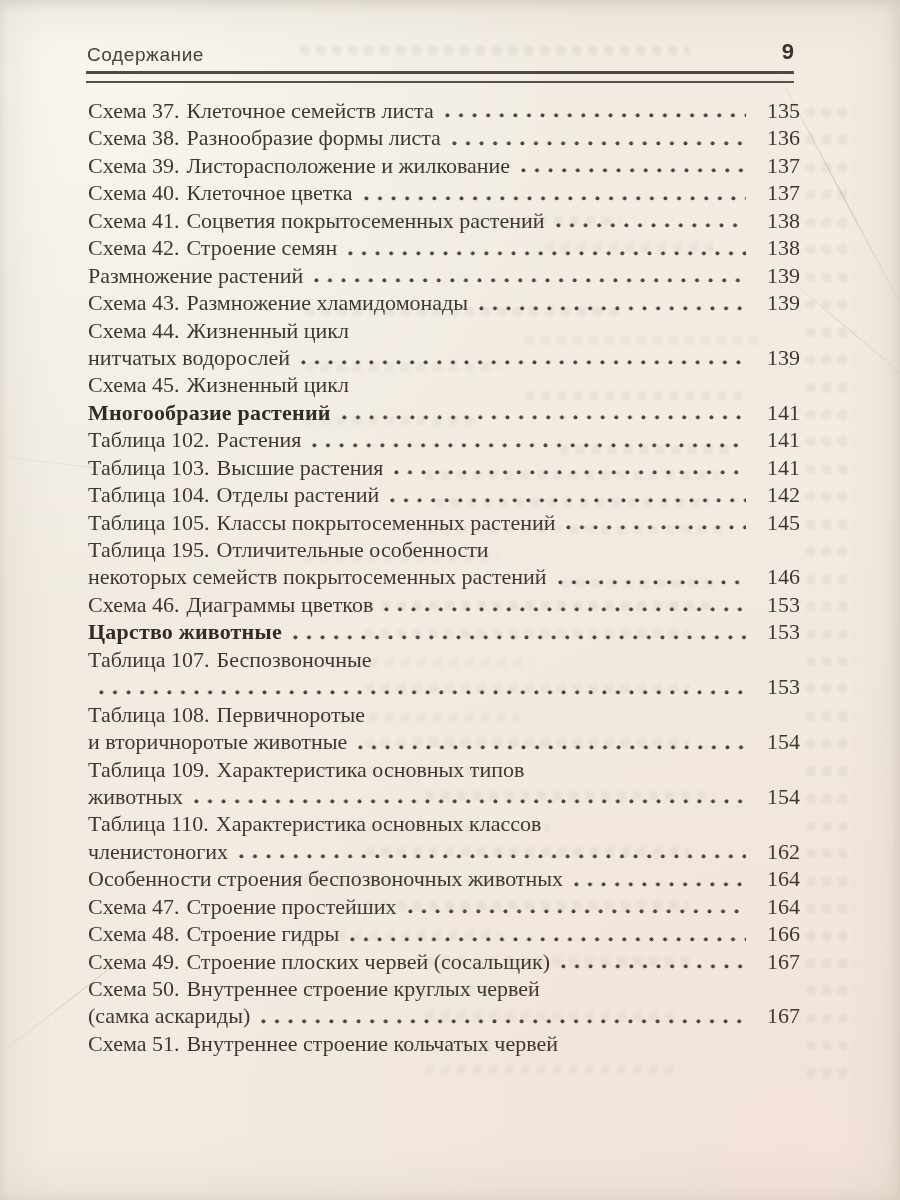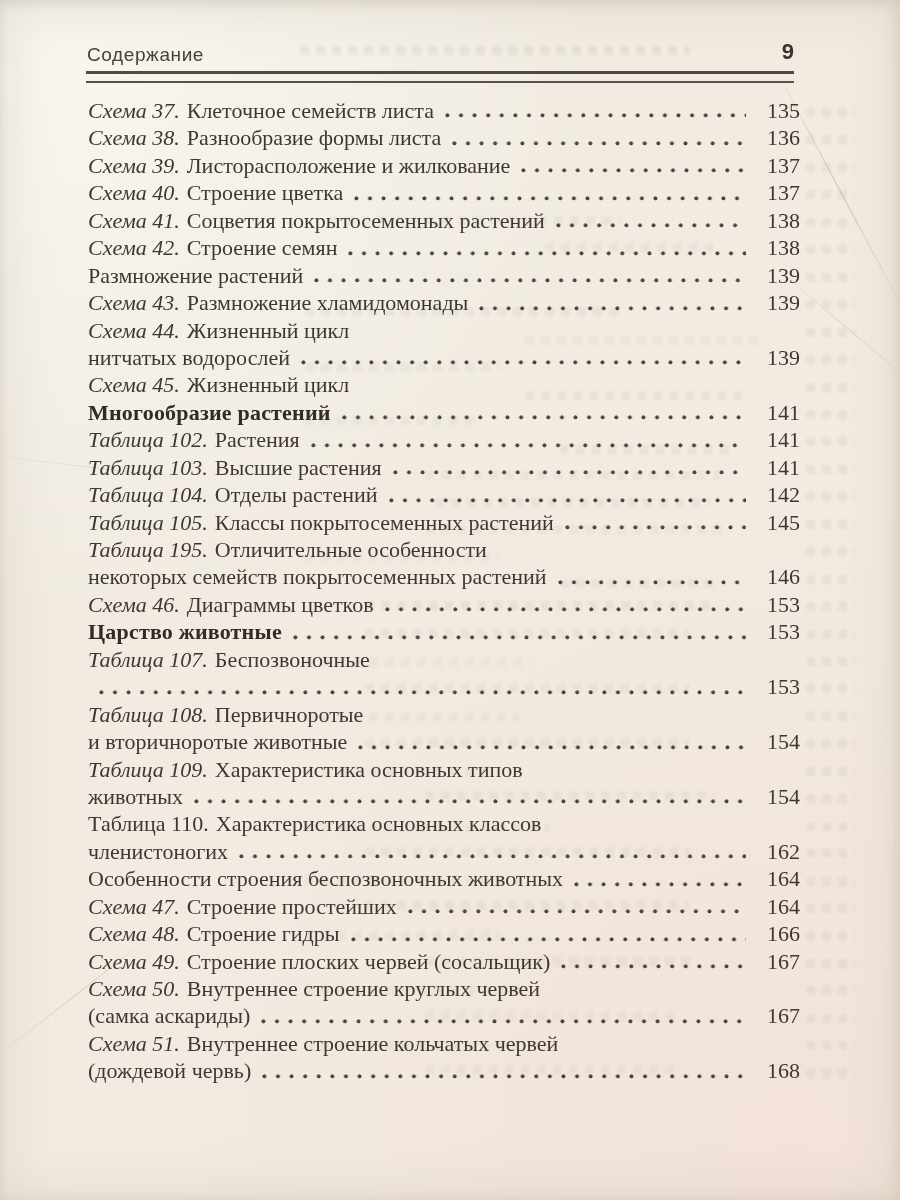--- a/index.html
+++ b/index.html
@@ -40,21 +40,21 @@
   
   .toc{
     position:absolute;left:88px;right:100px;top:97px;
     color:#3e3831;font-size:22px;
   }
   .row{
     display:flex;align-items:baseline;
     height:27.45px;line-height:27.45px;
     white-space:nowrap;
   }
-  .row .lbl{font-style:italic;margin-right:7px;flex:0 0 auto;}
+  .row .lbl{margin-right:7px;flex:0 0 auto;}
   .row .lbl.upright{font-style:normal;}
   .row .ttl{flex:0 0 auto;}
   .row.bold .ttl{font-weight:700;color:#322c26;letter-spacing:.2px;}
   .row .dots{
     flex:1 1 auto;min-width:10px;height:27.45px;align-self:center;
     margin:0 6px 0 11px;
     background-image:radial-gradient(circle at 2.4px 2.4px, rgba(62,56,49,.92) 1.7px, rgba(62,56,49,0) 2.3px);
     background-size:13.6px 5px;
     background-repeat:repeat-x;
     background-position:left calc(100% - 6px);
@@ -174,21 +174,21 @@
         <span class="pg">136</span>
       </div>
       <div class="row">
         <span class="lbl">Схема 39.</span>
         <span class="ttl">Листорасположение и жилкование</span>
         <span class="dots"></span>
         <span class="pg">137</span>
       </div>
       <div class="row">
         <span class="lbl">Схема 40.</span>
-        <span class="ttl">Строение цветка</span>
+        <span class="ttl">Клеточное цветка</span>
         <span class="dots"></span>
         <span class="pg">137</span>
       </div>
       <div class="row">
         <span class="lbl">Схема 41.</span>
         <span class="ttl">Соцветия покрытосеменных растений</span>
         <span class="dots"></span>
         <span class="pg">138</span>
       </div>
       <div class="row">
@@ -334,20 +334,15 @@
       </div>
       <div class="row">
         <span class="ttl">(самка аскариды)</span>
         <span class="dots"></span>
         <span class="pg">167</span>
       </div>
       <div class="row">
         <span class="lbl">Схема 51.</span>
         <span class="ttl">Внутреннее строение кольчатых червей</span>
       </div>
-      <div class="row">
-        <span class="ttl">(дождевой червь)</span>
-        <span class="dots"></span>
-        <span class="pg">168</span>
-      </div>
     </div>
 
 </div>
 
 </body></html>

